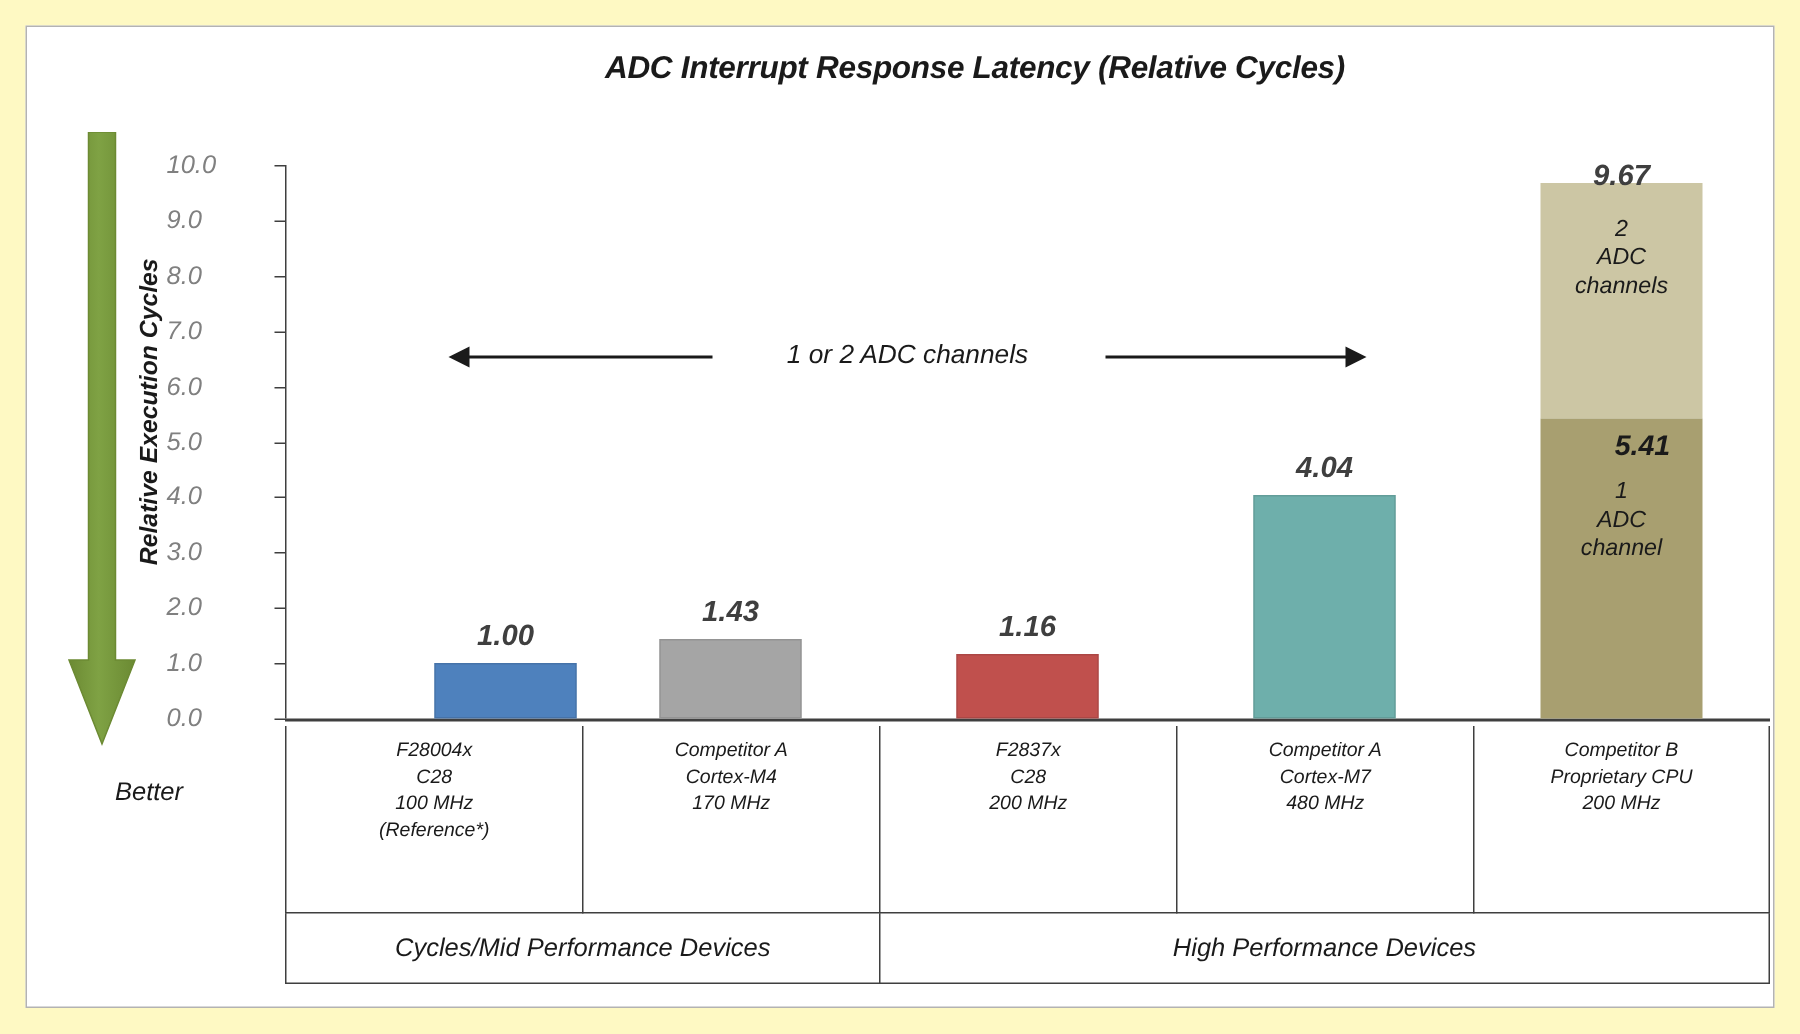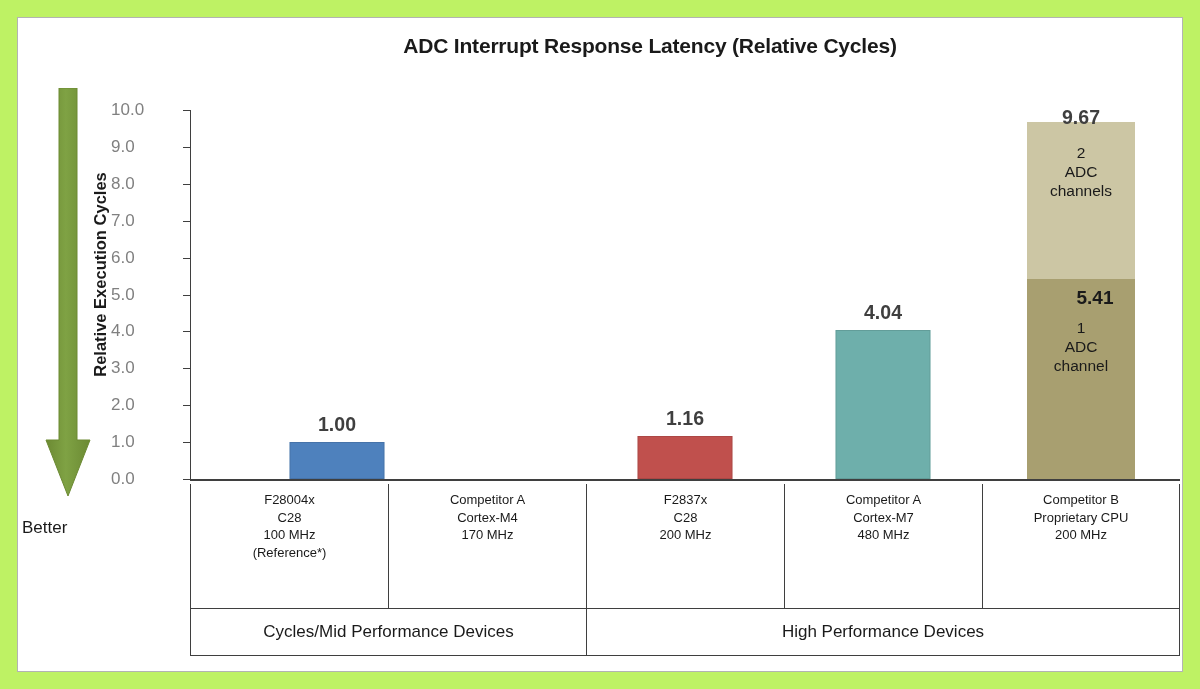--- a/index.html
+++ b/index.html
@@ -5,22 +5,23 @@
   * { box-sizing: border-box; }
   html, body {
     margin: 0; padding: 0;
     background: #ffffff;
     font-family: "Liberation Sans", sans-serif;
   }
   #page {
     position: relative;
     width: 1200px;
     height: 689px;
-    background: #bef264;
+    background: #fef9c3;
     overflow: hidden;
+    font-style: italic;
   }
   
   .chart-frame {
     position: absolute;
     left: 17px; top: 17px;
     width: 1166px; height: 655px;
     border: 1px solid #b3b3b3;
     background: #ffffff;
   }
   
@@ -39,21 +40,21 @@
     position: absolute;
     left: 45px; top: 88px;
     width: 46px; height: 410px;
   }
   .better-label {
     position: absolute;
     left: 22px; top: 518px;
     width: 100px;
     font-size: 17px;
     color: #1a1a1a;
-    text-align: left;
+    text-align: right;
   }
   
   .y-axis-title {
     position: absolute;
     left: -60px; top: 265px;
     width: 320px;
     text-align: center;
     font-size: 16.5px;
     font-weight: bold;
     color: #1a1a1a;
@@ -250,20 +251,26 @@
         <div class="ytick-mark" style="top: 375px;"></div>
       </div>
 
     <div class="bars" id="bars">
         <div class="barslot" style="left: 0px; margin-left: 48px;">
           <div class="bar" style="height: 36.9px;">
             <div class="seg" style="height: 100%; background: rgb(78, 129, 189); border: 1px solid rgba(0, 0, 0, 0.1);"></div>
           </div>
           <div class="bar-value" style="bottom: 42.9px;">1.00</div>
         </div>
+        <div class="barslot" style="left: 198px;">
+          <div class="bar" style="height: 52.767px;">
+            <div class="seg" style="height: 100%; background: rgb(165, 165, 165); border: 1px solid rgba(0, 0, 0, 0.1);"></div>
+          </div>
+          <div class="bar-value" style="bottom: 58.767px;">1.43</div>
+        </div>
         <div class="barslot" style="left: 396px;">
           <div class="bar" style="height: 42.804px;">
             <div class="seg" style="height: 100%; background: rgb(192, 80, 77); border: 1px solid rgba(0, 0, 0, 0.1);"></div>
           </div>
           <div class="bar-value" style="bottom: 48.804px;">1.16</div>
         </div>
         <div class="barslot" style="left: 594px;">
           <div class="bar" style="height: 149.076px;">
             <div class="seg" style="height: 100%; background: rgb(110, 175, 171); border: 1px solid rgba(0, 0, 0, 0.1);"></div>
           </div>
@@ -284,20 +291,31 @@
                 <div>1</div>
                 <div>ADC</div>
                 <div>channel</div>
               </div>
             </div>
           </div>
           <div class="bar-value" style="bottom: 350px;">9.67</div>
         </div>
       </div>
 
+    <div class="ann" style="left:95px; top:118px;">
+      <svg width="640" height="32" viewBox="0 0 640 32" xmlns="http://www.w3.org/2000/svg">
+        <g stroke="#1a1a1a" stroke-width="2" fill="none">
+          <line x1="18" y1="16" x2="190" y2="16"></line>
+          <polyline points="28,9 14,16 28,23" fill="#1a1a1a" stroke="none"></polyline>
+          <line x1="452" y1="16" x2="622" y2="16"></line>
+          <polyline points="612,9 626,16 612,23" fill="#1a1a1a" stroke="none"></polyline>
+        </g>
+      </svg>
+      <div class="ann-text">1 or 2 ADC channels</div>
+    </div>
 
   </div>
 
   <div class="cat-table">
     <div class="cat-row" id="cat-row">
         <div class="cat-cell">
           <div>
             <div>F28004x</div>
             <div>C28</div>
             <div>100 MHz</div>

